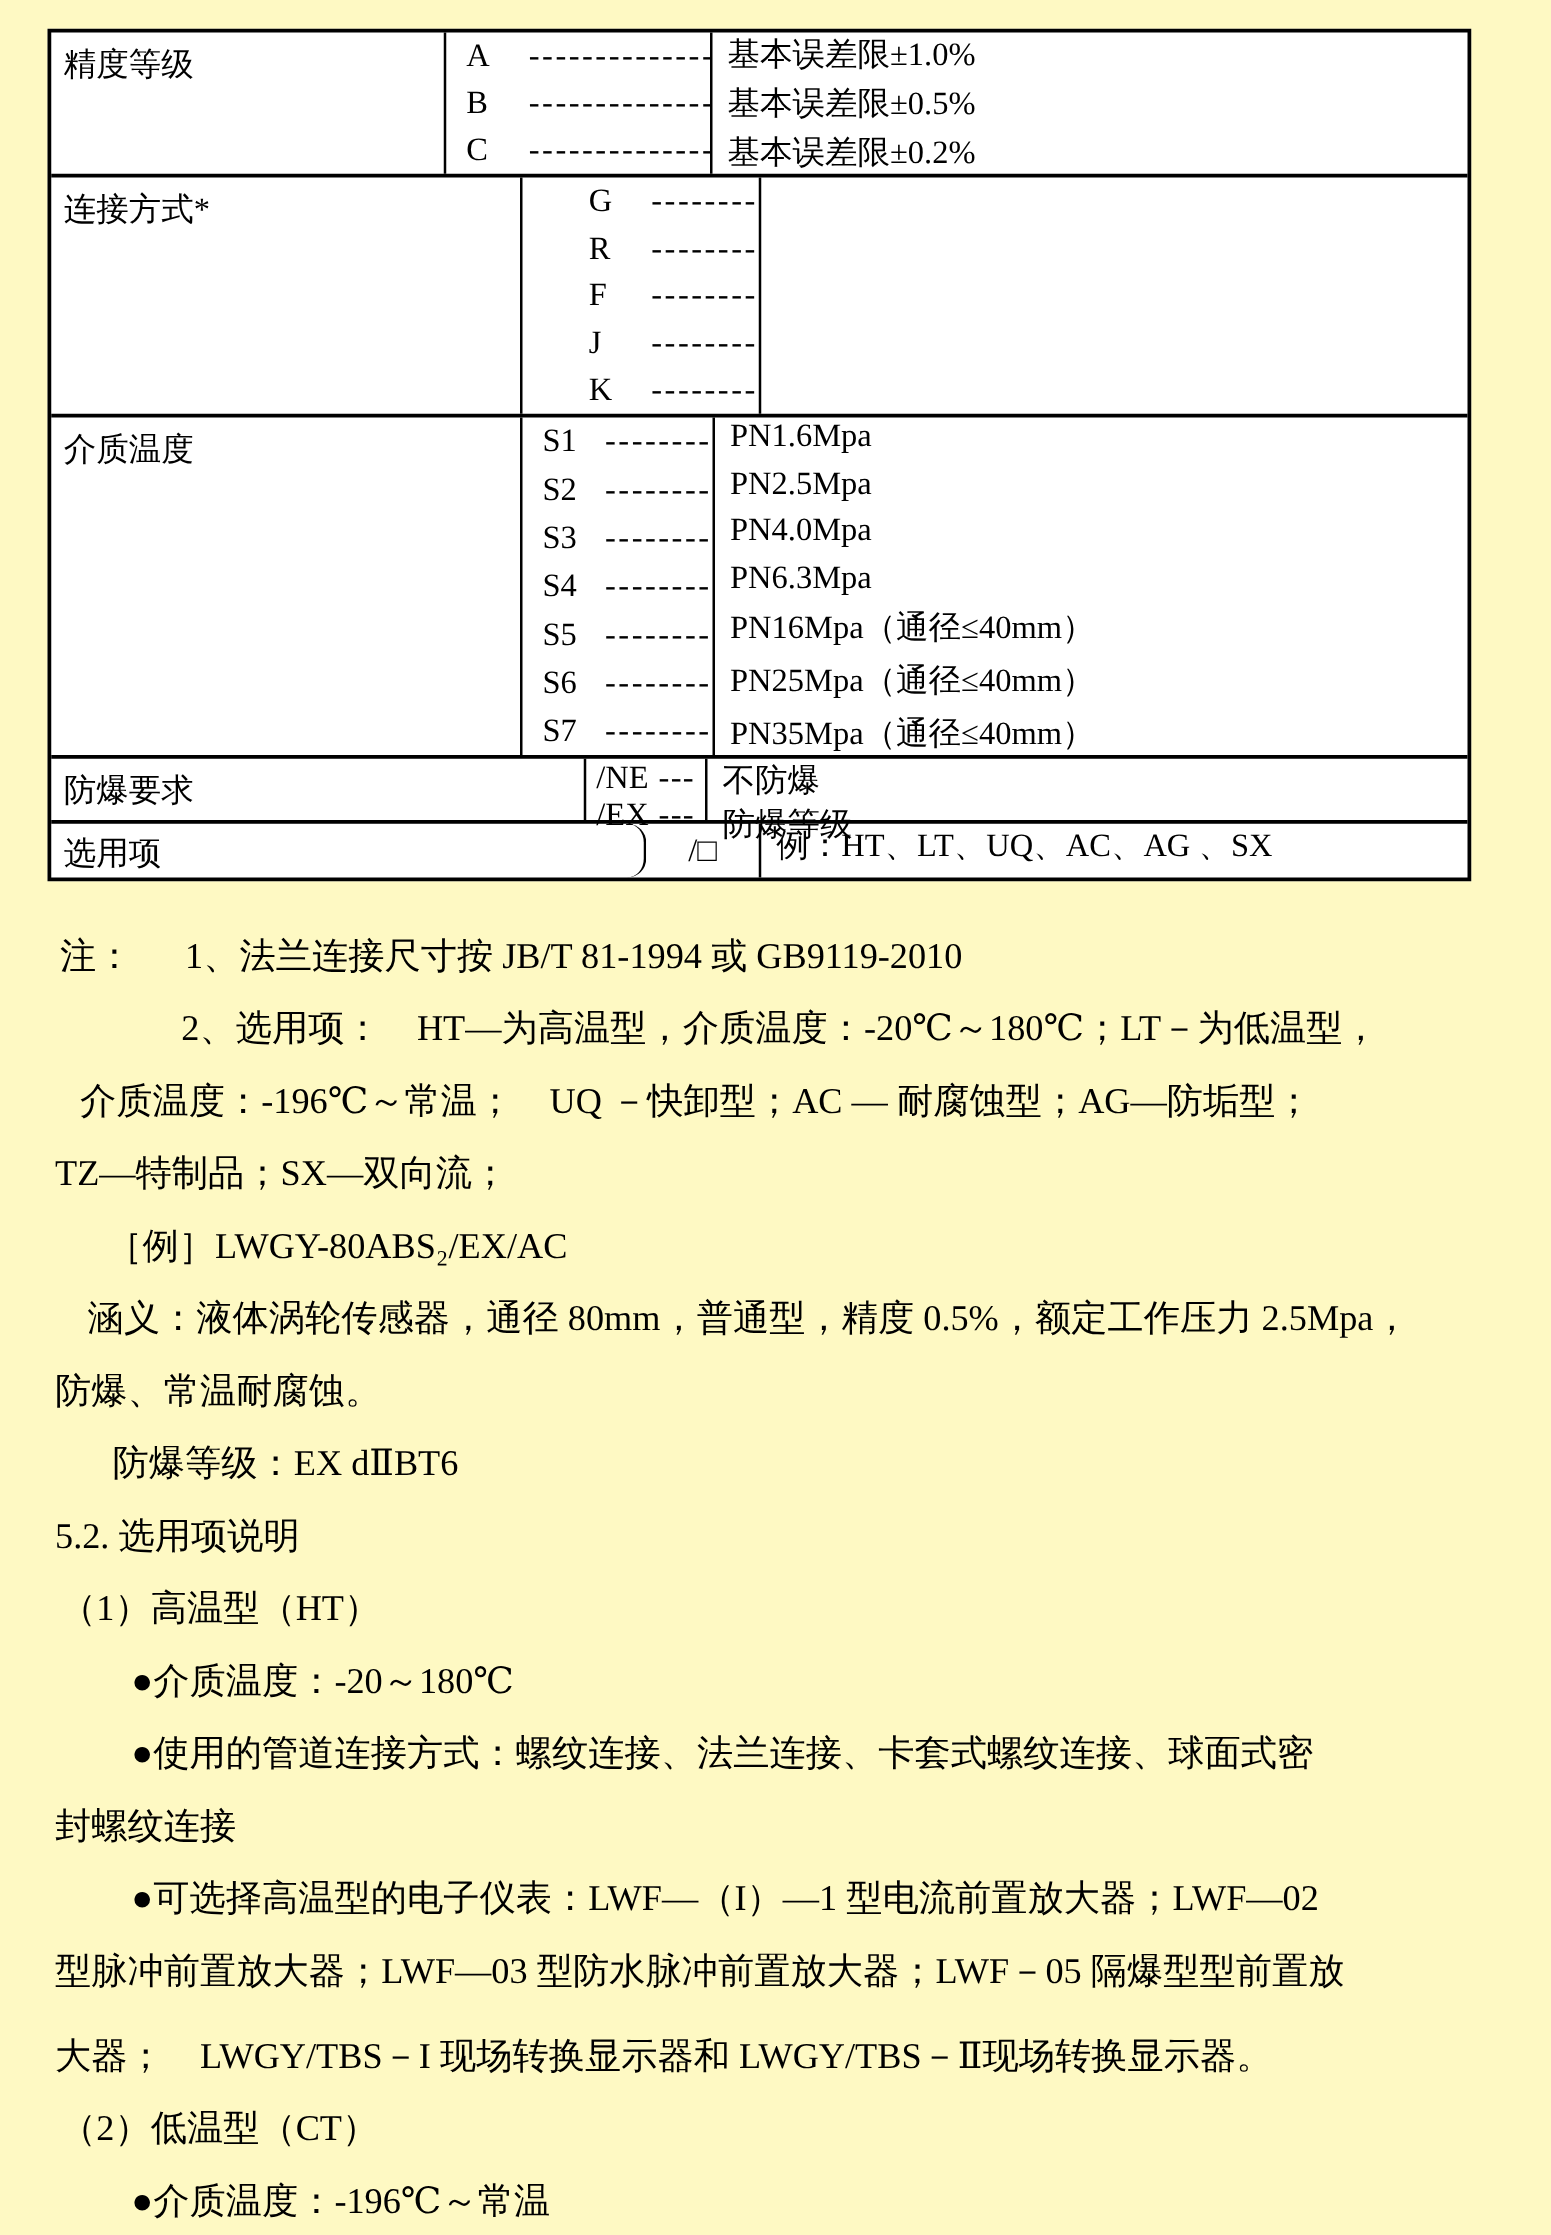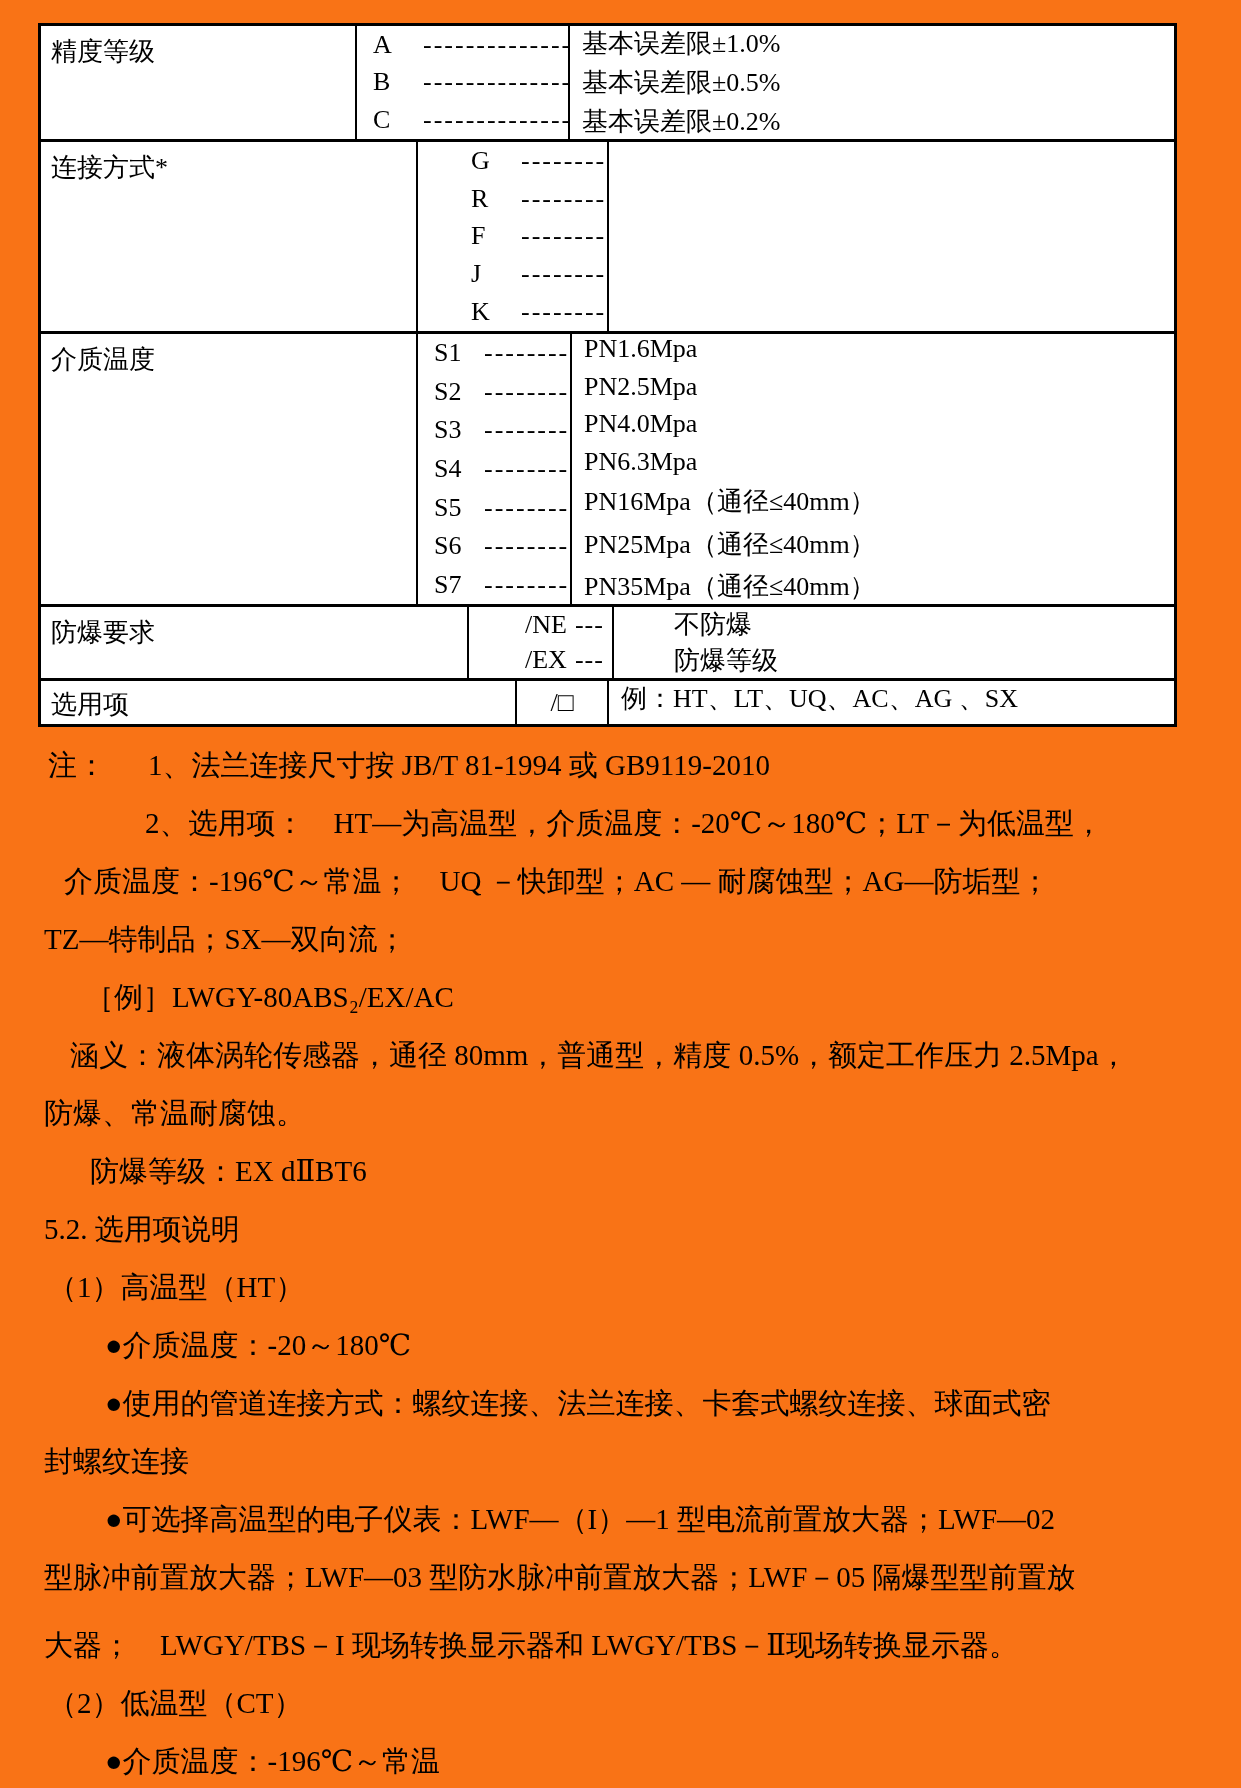--- a/index.html
+++ b/index.html
@@ -1,17 +1,17 @@
 <!DOCTYPE html>
 <html><head>
 <meta charset="utf-8">
 <style>
   html,body{margin:0;padding:0;background:#888;}
   .page{
-    position:relative;width:1241px;height:1788px;background:#f97316;
+    position:relative;width:1241px;height:1788px;background:#fef9c3;
     font-family:"Liberation Serif","DejaVu Serif",serif;color:#000;
     margin:0 auto;overflow:hidden;
   }
   
   .spec-table{
     position:absolute;left:38px;top:23px;width:1139px;
     border:3px solid #000;box-sizing:border-box;background:#fff;
   }
   .sec{display:flex;border-top:3px solid #000;box-sizing:border-box;}
   .sec:first-child{border-top:none;}
@@ -20,24 +20,24 @@
   .c2{border-right:2px solid #000;box-sizing:border-box;
       display:flex;flex-direction:column;justify-content:space-around;}
   .c3{flex:1;display:flex;flex-direction:column;justify-content:space-between;}
   .row{display:flex;align-items:center;font-size:26px;white-space:nowrap;}
   .c3 .row{padding-left:12px;}
   .code{padding-left:16px;min-width:46px;}
   .dash{letter-spacing:2px;margin-left:4px;}
   .s1{height:113px;} .s1 .c1{width:316px;} .s1 .c2{width:213px;}
   .s2{height:192px;gap:37px;} .s2 .c1{width:377px;} .s2 .c2{width:154px;}
   .s3{height:273px;} .s3 .c1{width:377px;} .s3 .c2{width:154px;}
-  .s4{height:74px;gap:48px;}  .s4 .c1{width:428px;} .s4 .c2{width:97px;}
+  .s4{height:52px;}  .s4 .c1{width:428px;} .s4 .c2{width:97px;}
   .s4 .code{padding-left:8px;min-width:0;}
   .s4 .dash{margin-left:8px;letter-spacing:1px;}
-  .s5{height:46px;}  .s5 .c1{width:476px;padding-top:6px;} .s5 .c2{width:92px;}
+  .s5{height:46px;}  .s5 .c1{width:476px;padding-top:6px;border-radius:15px;} .s5 .c2{width:92px;}
   .s5 .c2 .row{justify-content:center;}
   .s5 .code{padding-left:0;min-width:0;}
   
   .notes{position:absolute;left:0;top:736px;width:1241px;}
   .ln{height:58px;line-height:58px;font-size:29px;white-space:nowrap;}
   .b{font-weight:normal;}
   .tab{display:inline-block;width:42px;}
 </style>
 </head>
 <body>

